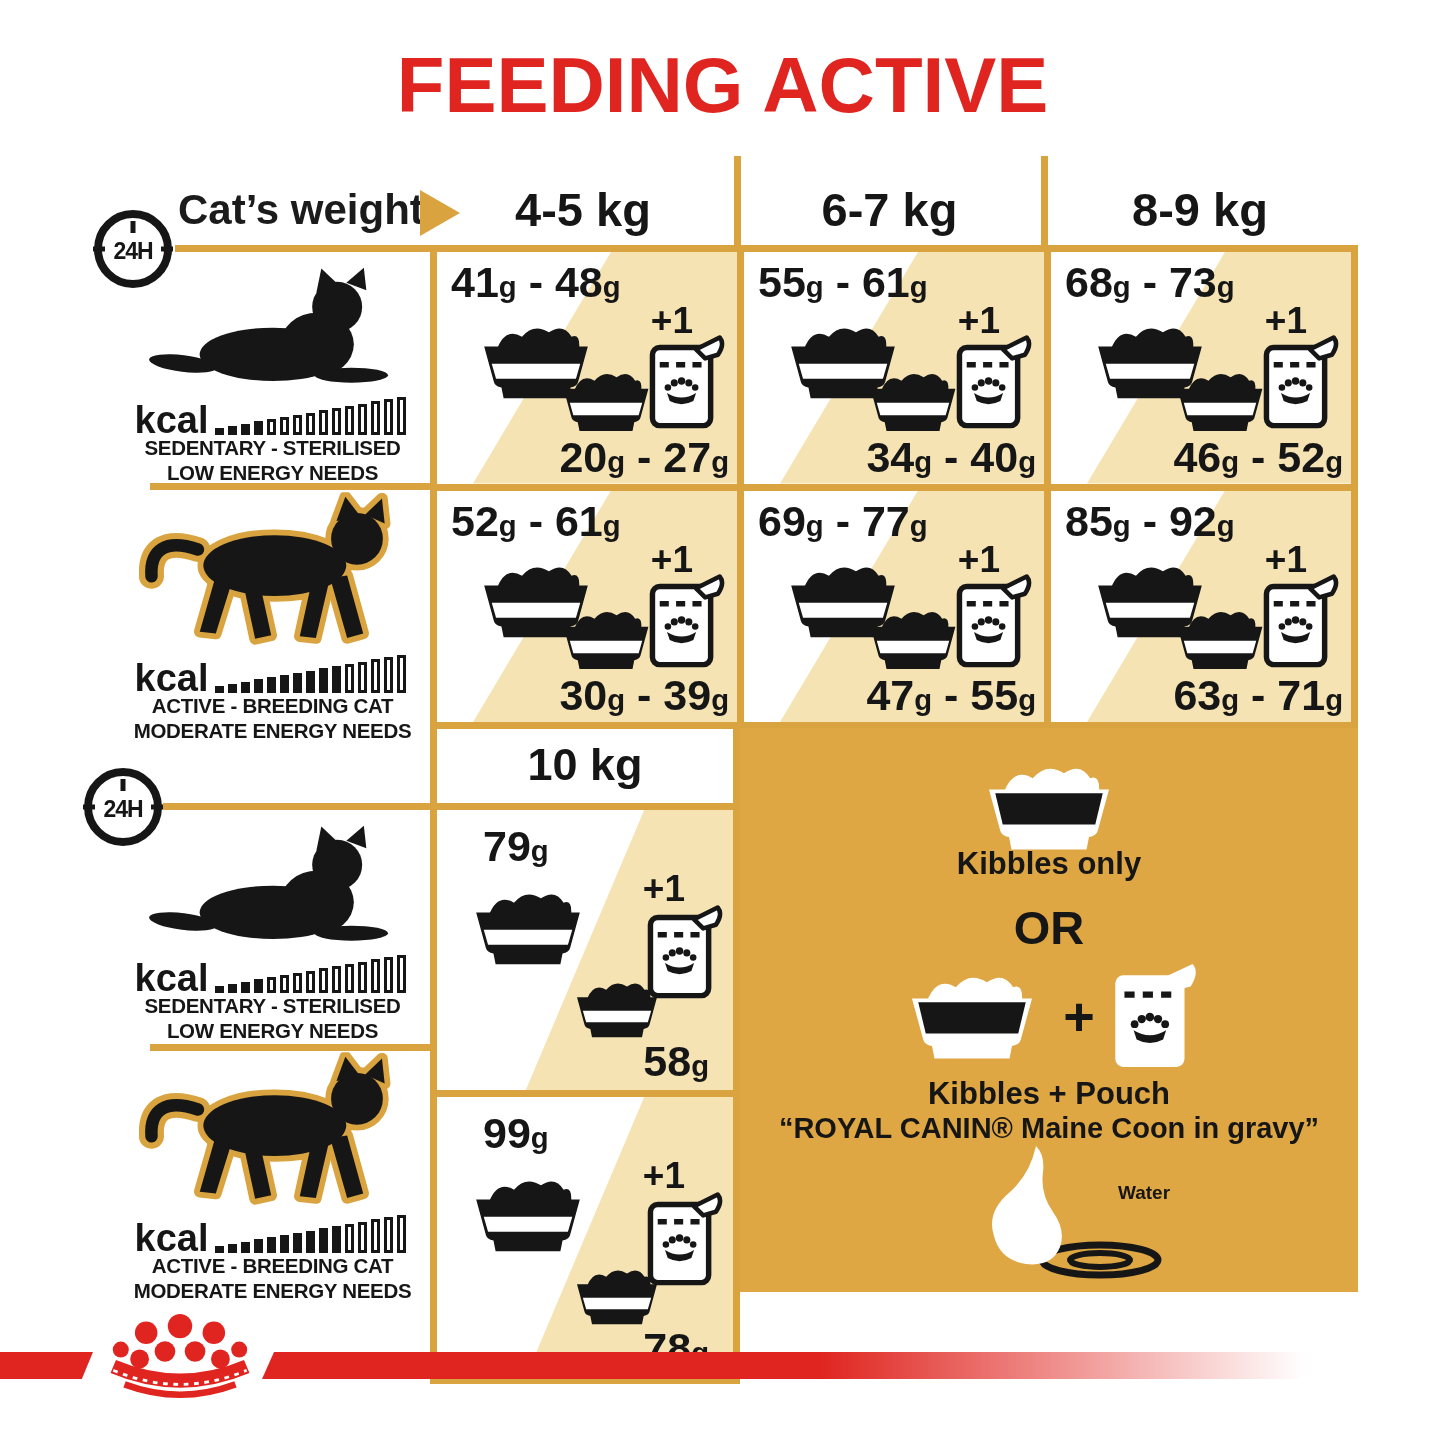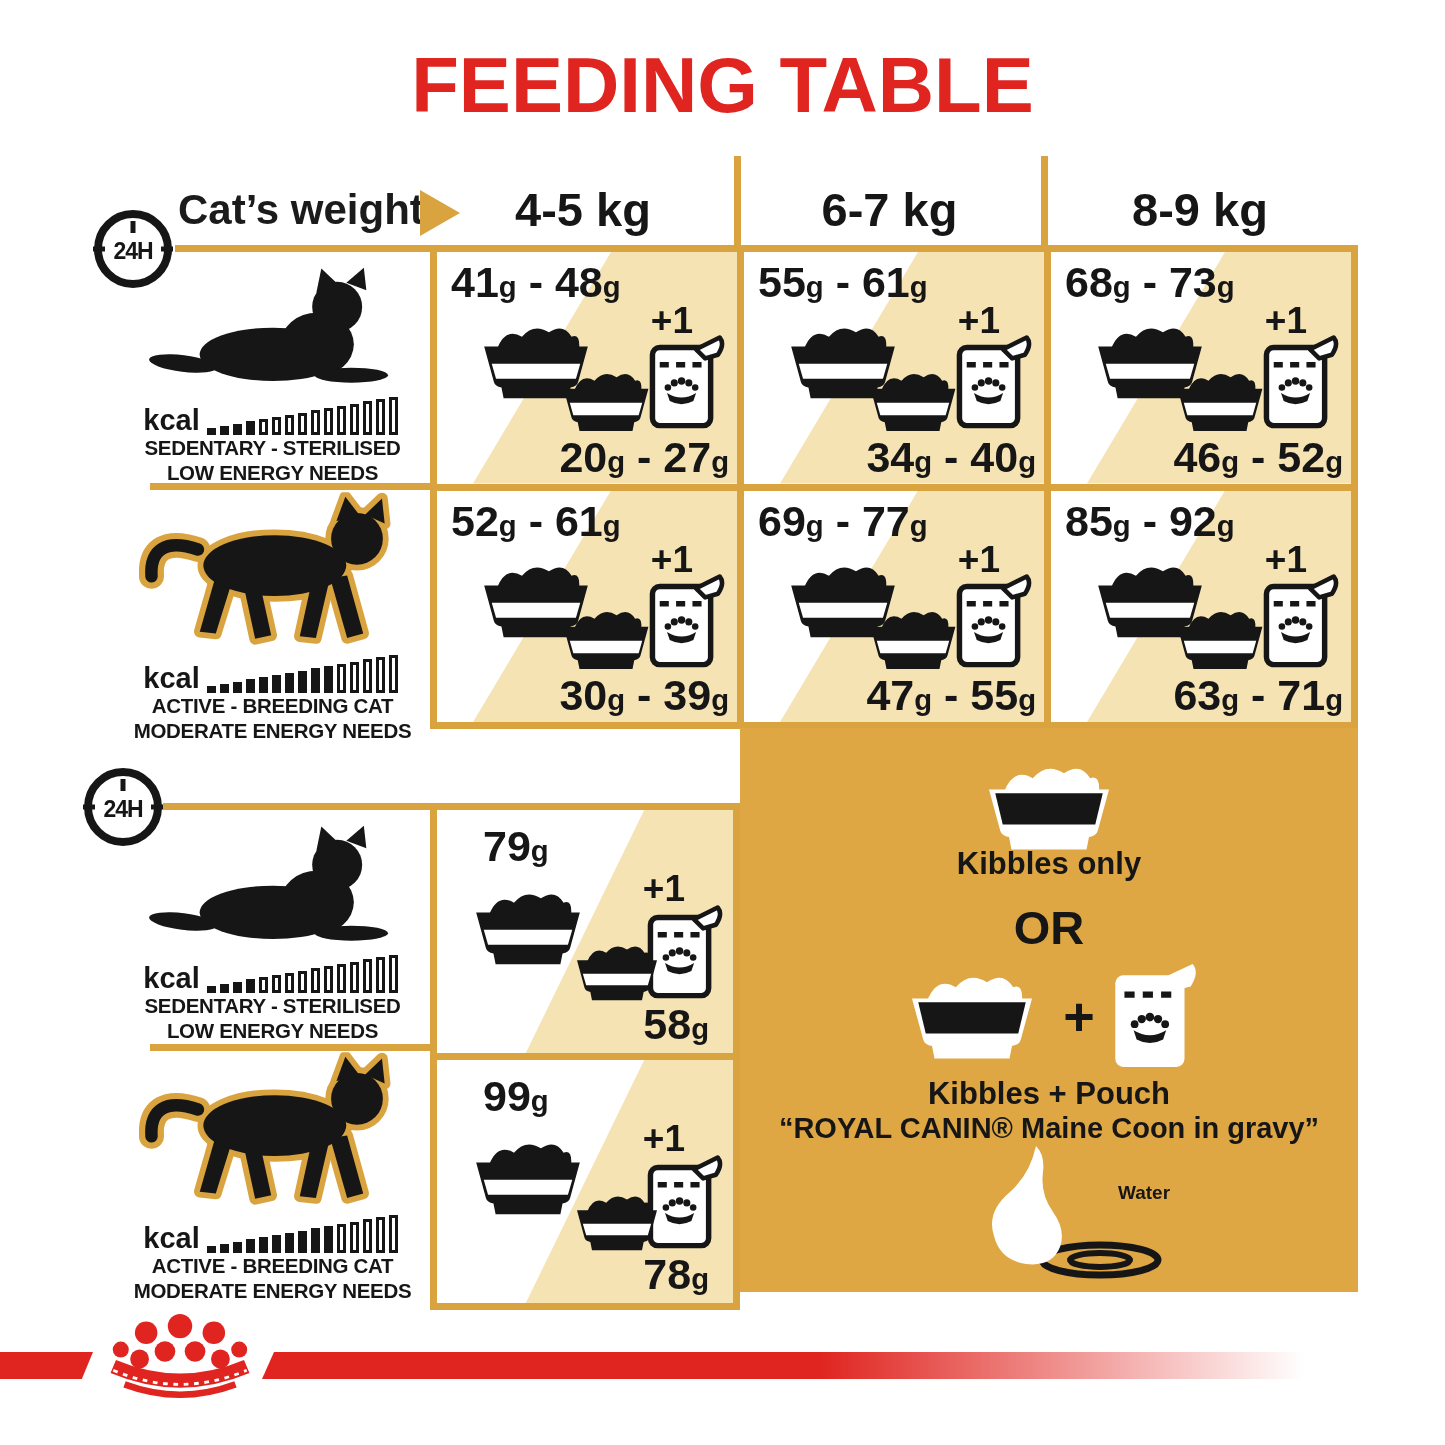--- a/index.html
+++ b/index.html
@@ -33,21 +33,21 @@
   .c2 .plus1{top:58px;right:48px;}
   .c2 .pouch{top:92px;right:8px;}
   .c2 .bowl-sm{bottom:42px;right:66px;width:100px;}
   .c2 .mix{bottom:4px;right:24px;}
   .cell10{position:absolute;left:430px;top:722px;width:310px;height:88px;background:#fff;
           border:7px solid #D9A440;box-sizing:border-box;text-align:center;line-height:72px;
           font-size:45px;font-weight:bold;}
   .lblock{position:absolute;width:315px;text-align:center;}
   .lblock svg{display:block;margin:0 auto;}
   .kcalrow{display:flex;justify-content:center;align-items:flex-end;height:42px;margin-top:2px;}
-  .kcaltxt{font-size:29px;font-weight:bold;margin-right:7px;line-height:30px;}
+  .kcaltxt{font-size:38px;font-weight:bold;margin-right:7px;line-height:30px;}
   .kbar{display:inline-block;width:9px;margin-right:4px;background:#fff;border:3px solid #161616;box-sizing:border-box;}
   .kbar.filled{background:#161616;}
   .eline{font-size:20.5px;font-weight:bold;line-height:25px;letter-spacing:-0.3px;}
   .panel{position:absolute;left:740px;top:728px;width:618px;height:564px;background:#DFA743;}
   .panel .ctext{position:absolute;left:0;right:0;text-align:center;font-weight:bold;color:#161616;}
   .pbowl1{position:absolute;left:50%;transform:translateX(-50%);top:24px;width:150px;height:110px;}
   .comborow{position:absolute;left:0;right:0;top:232px;display:flex;justify-content:center;align-items:center;gap:16px;}
   .comborow .cplus{font-size:54px;font-weight:bold;}
   .waterwrap{position:absolute;left:170px;top:412px;width:320px;height:145px;}
   .waterwrap svg{position:absolute;left:0;top:0;}
@@ -135,21 +135,21 @@
           <polygon points="86,93 105,97 86,158 68,156"></polygon>
           <ellipse cx="152" cy="82" rx="80" ry="34"></ellipse>
           <circle cx="244" cy="52" r="29"></circle>
           <polygon points="221,32 231,5 248,27"></polygon>
           <polygon points="253,25 272,7 275,35"></polygon>
         </g>
       </symbol>
     </defs>
   </svg>
 
-  <div class="title">FEEDING TABLE</div>
+  <div class="title">FEEDING ACTIVE</div>
 
   <div class="catsweight">Cat’s weight</div>
   <div class="arrow"></div>
   <div class="wcol" style="left:430px;width:306px;">4-5 kg</div>
   <div class="wcol" style="left:737px;width:305px;">6-7 kg</div>
   <div class="wcol" style="left:1042px;width:316px;">8-9 kg</div>
   <div class="goldline" style="left:734px;top:156px;width:7px;height:89px;"></div>
   <div class="goldline" style="left:1041px;top:156px;width:7px;height:89px;"></div>
 
   <div class="clock" style="left:91px;top:207px;">
@@ -305,20 +305,21 @@
       <svg class="pouch" viewBox="0 0 88 110">
           <use href="#sym-pouch"></use>
         </svg>
       <svg class="bowl-sm" viewBox="0 0 120 88">
           <use href="#sym-bowl"></use>
         </svg>
       <div class="val mix fmt-g">63<span class="unit">g</span> - 71<span class="unit">g</span></div>
     </div>
   </div>
 
+  <div class="cell10">10 kg</div>
   <div class="clock" style="left:81px;top:765px;">
     <svg width="84" height="84">
         <use href="#sym-clock"></use>
       </svg>
     <span class="clabel">24H</span>
   </div>
   <div class="goldline" style="left:163px;top:803px;width:270px;height:7px;"></div>
   <div class="goldline" style="left:150px;top:1044px;width:283px;height:7px;"></div>
 
   <div class="lblock" style="left:115px;top:824px;">
@@ -369,21 +370,21 @@
           <span class="kbar" style="height: 31.4px;"></span>
           <span class="kbar" style="height: 33.6px;"></span>
           <span class="kbar" style="height: 35.8px;"></span>
           <span class="kbar" style="height: 38px;"></span>
         </span>
     </div>
     <div class="eline">ACTIVE - BREEDING CAT</div>
     <div class="eline">MODERATE ENERGY NEEDS</div>
   </div>
 
-  <div class="grid" style="left:430px;top:803px;width:310px;height:507px;grid-template-columns:1fr;grid-template-rows:repeat(2,1fr);">
+  <div class="grid" style="left:430px;top:803px;width:310px;height:581px;grid-template-columns:1fr;grid-template-rows:repeat(2,1fr);">
     <div class="cell c2">
       <div class="tri tri2"></div>
       <div class="val kib fmt-g">79<span class="unit">g</span></div>
       <svg class="bowl-big" viewBox="0 0 120 88">
           <use href="#sym-bowl"></use>
         </svg>
       <div class="plus1">+1</div>
       <svg class="pouch" viewBox="0 0 88 110">
           <use href="#sym-pouch"></use>
         </svg>

